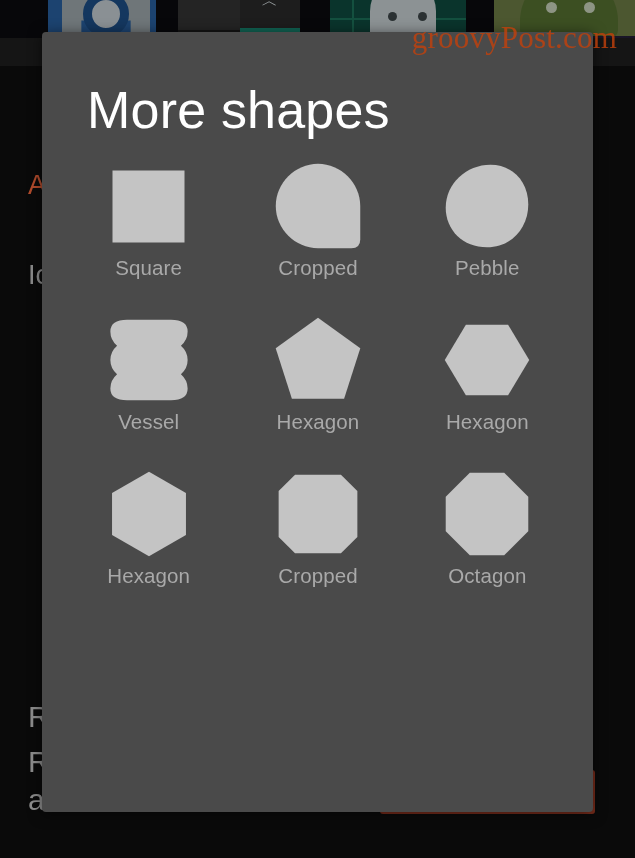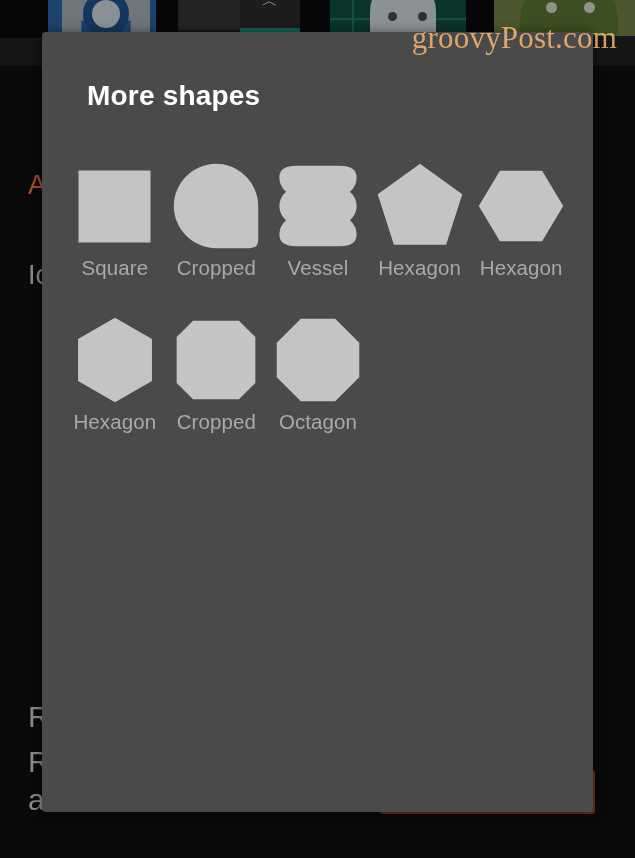--- a/index.html
+++ b/index.html
@@ -126,46 +126,46 @@
 
   #bg-accent-bar {
     position:absolute; left:380px; top:770px; width:215px; height:44px;
     background:#7a2d1c; border-radius:3px;
   }
 
   
   #watermark {
     position:absolute; right:18px; top:20px;
     font-family:"Liberation Serif", serif;
-    font-size:31px; color:#fdba74; opacity:.82;
+    font-size:31px; color:#c2410c; opacity:.82;
     letter-spacing:.2px;
     z-index:4;
   }
 
   
   #dialog {
     position:absolute; left:42px; top:32px;
     width:551px; height:780px;
     background:#4a4a4a;
     border-radius:4px;
     z-index:3;
     box-shadow:0 2px 14px rgba(0,0,0,.55);
   }
 
   #dialog-title {
     position:absolute; left:45px; top:48px;
-    color:#ffffff; font-size:28px; font-weight:700;
+    color:#ffffff; font-size:52px; font-weight:400;
     letter-spacing:.2px;
   }
 
   #shape-grid {
     position:absolute; left:22px; top:128px;
     width:508px;
     display:grid;
-    grid-template-columns:repeat(5, 1fr);
+    grid-template-columns:repeat(3, 1fr);
     row-gap:22px;
   }
   .shape-cell {
     display:flex; flex-direction:column;
     align-items:center; justify-content:flex-start;
     height:132px;
   }
   .shape-swatch {
     width:92px; height:92px;
     display:flex; align-items:center; justify-content:center;
@@ -251,20 +251,28 @@
 
       <div class="shape-cell">
         <div class="shape-swatch">
           <svg width="88" height="88" viewBox="0 0 100 100">
             <path d="M50 2 C 76 2 98 24 98 50 L98 88 Q98 98 88 98 L50 98 C24 98 2 76 2 50 C2 24 24 2 50 2 Z" fill="#c4c4c4"></path>
           </svg>
         </div>
         <div class="shape-label">Cropped</div>
       </div>
 
+      <div class="shape-cell">
+        <div class="shape-swatch">
+          <svg width="86" height="86" viewBox="0 0 100 100">
+            <path d="M54 2 C80 2 98 22 98 48 C98 76 78 98 50 98 C22 98 2 78 2 52 C2 24 26 2 54 2 Z" fill="#c4c4c4"></path>
+          </svg>
+        </div>
+        <div class="shape-label">Pebble</div>
+      </div>
 
       <div class="shape-cell">
         <div class="shape-swatch">
           <svg width="84" height="84" viewBox="0 0 100 100">
             <path d="M24 2 L76 2 Q96 2 96 16 Q96 26 88 33 Q96 40 96 50 Q96 60 88 67 Q96 74 96 84 Q96 98 76 98 L24 98 Q4 98 4 84 Q4 74 12 67 Q4 60 4 50 Q4 40 12 33 Q4 26 4 16 Q4 2 24 2 Z" fill="#c4c4c4"></path>
           </svg>
         </div>
         <div class="shape-label">Vessel</div>
       </div>
 

